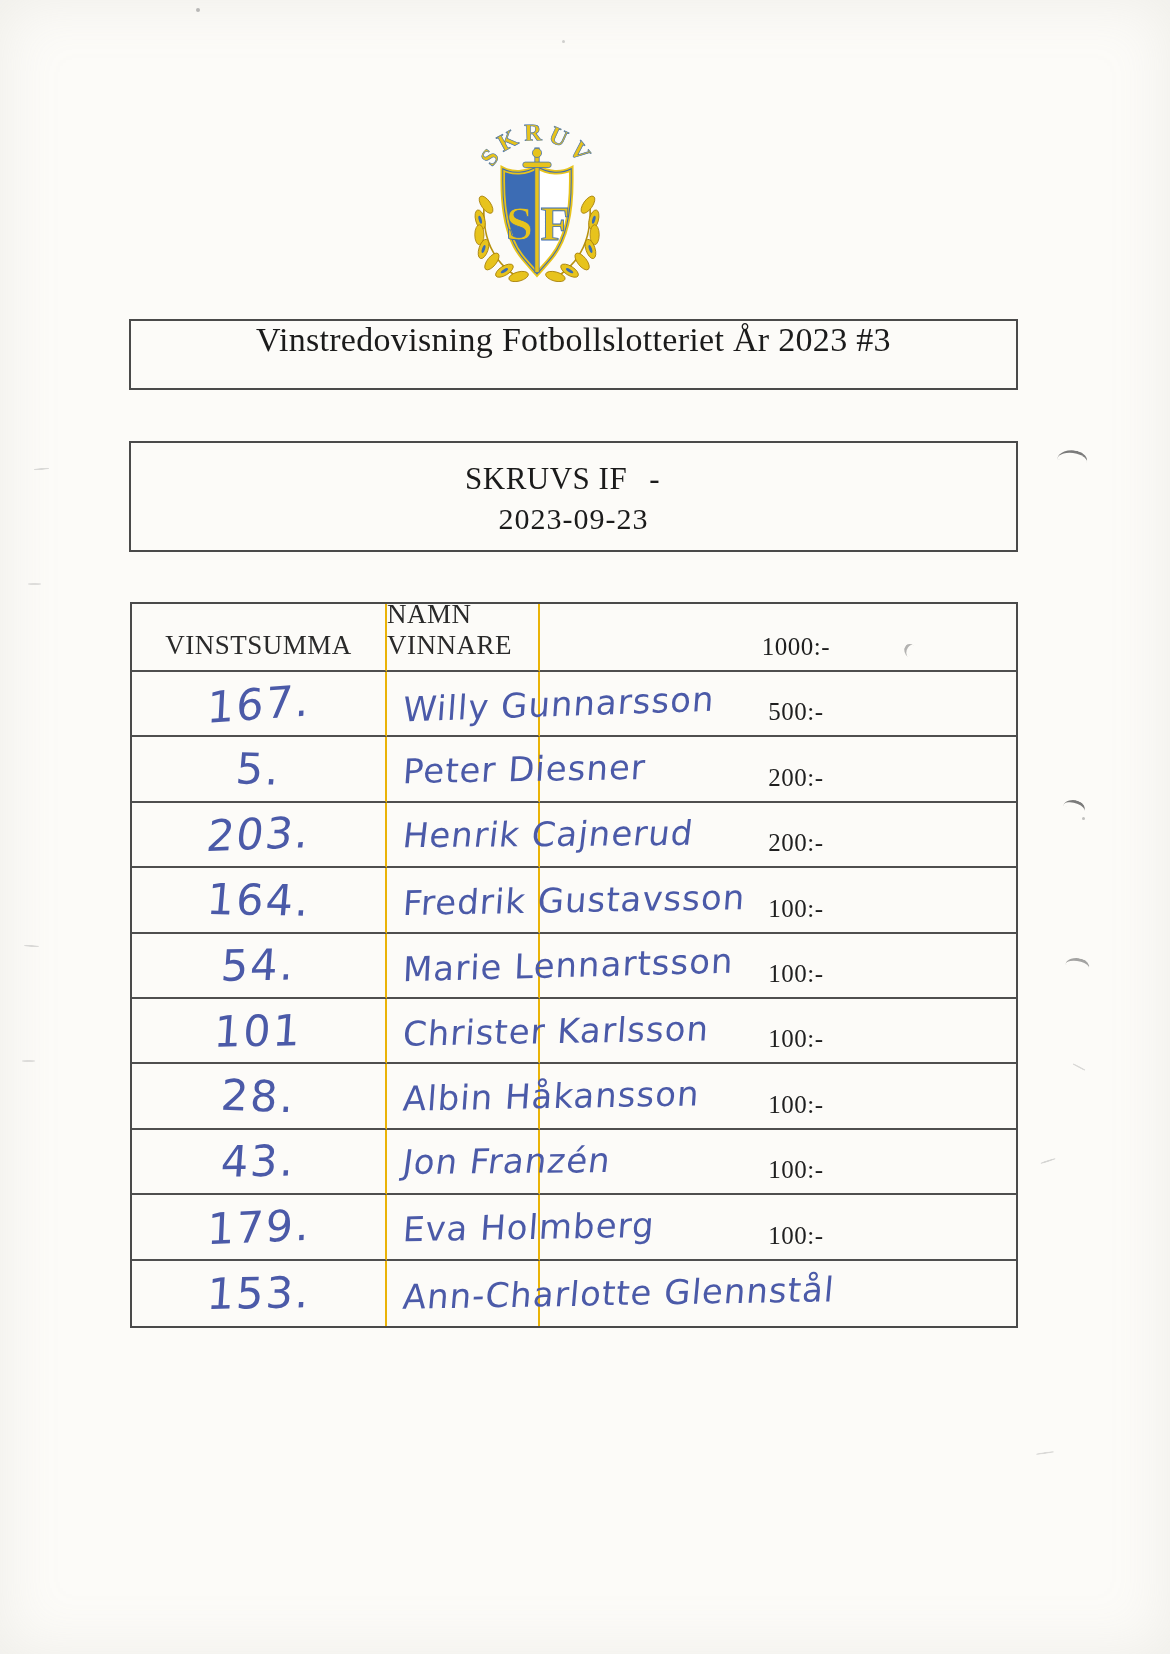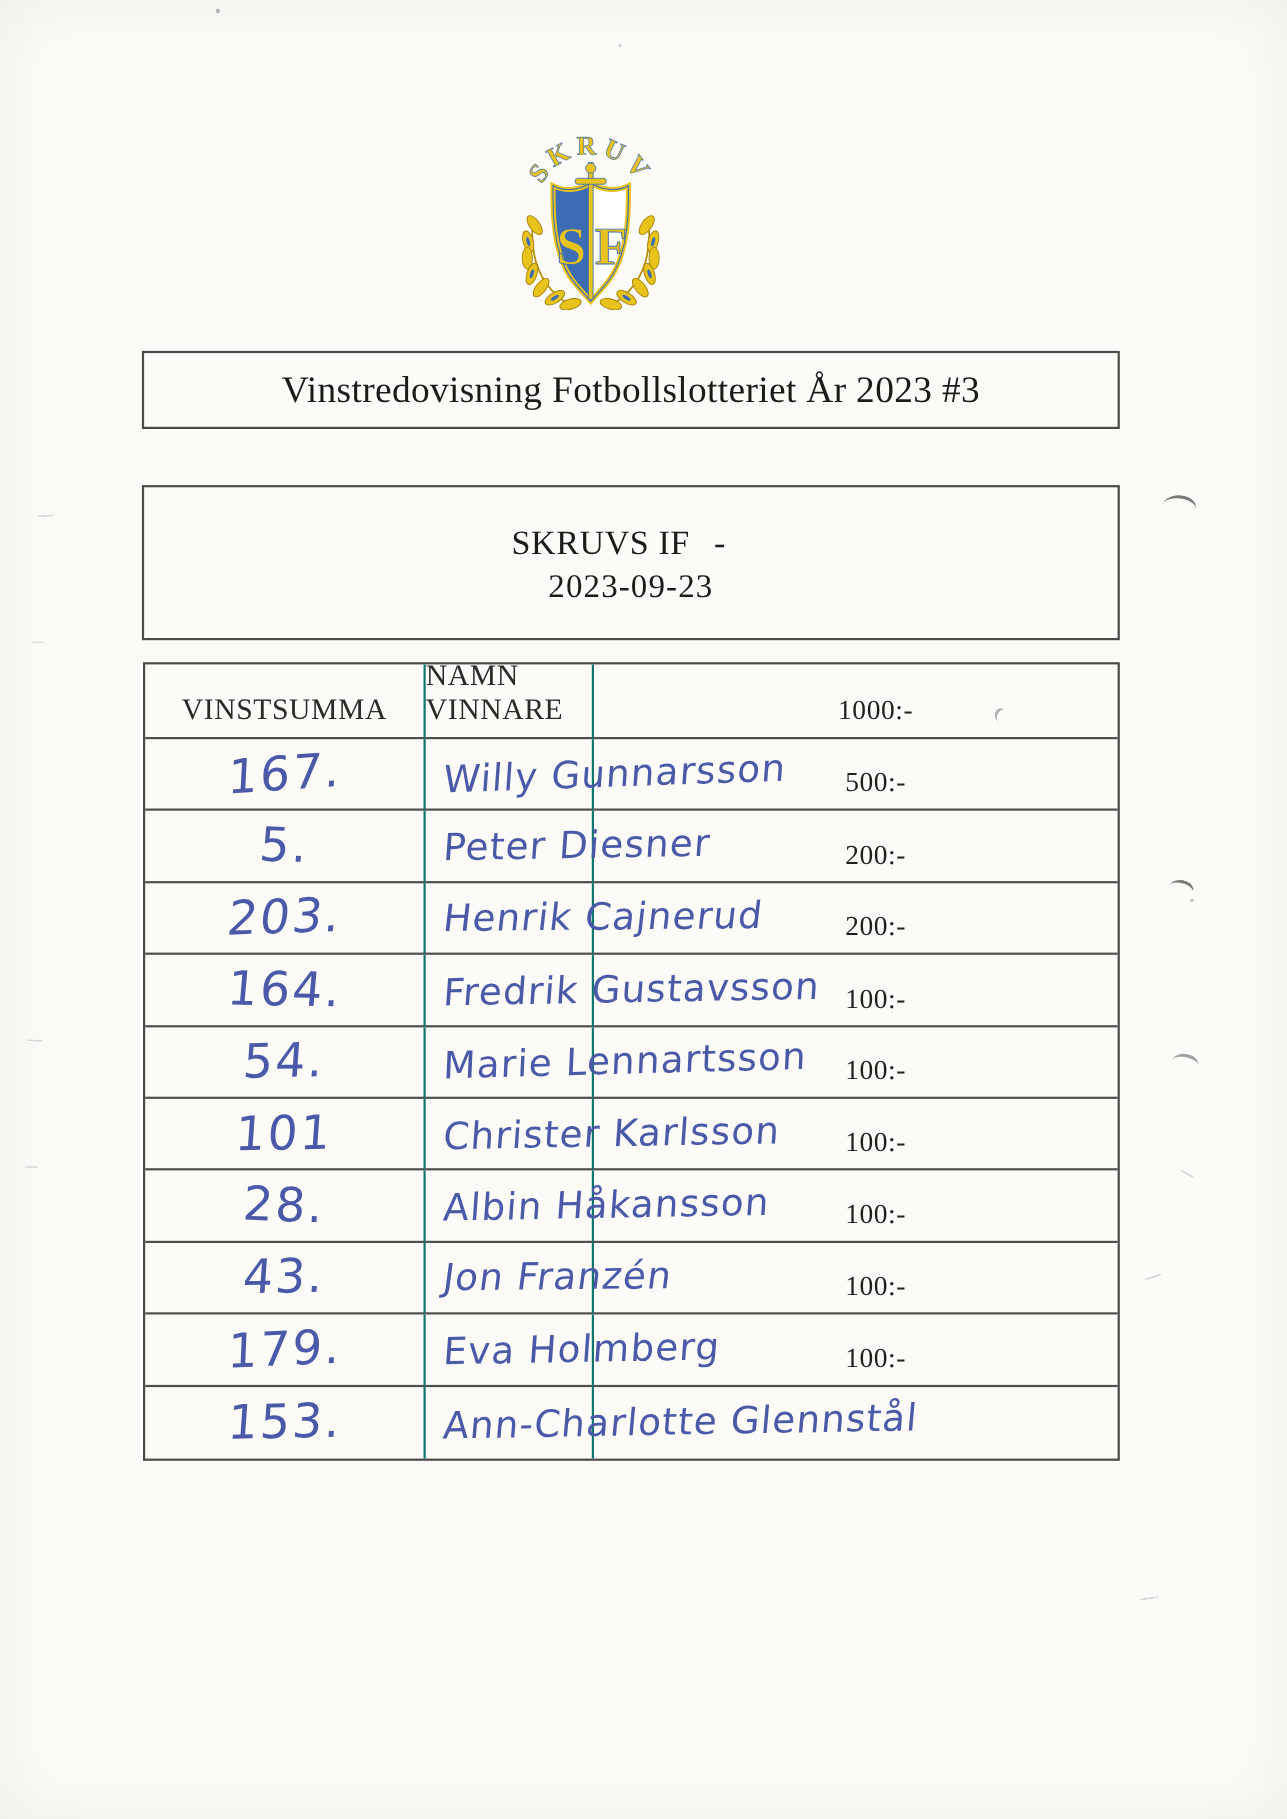--- a/index.html
+++ b/index.html
@@ -6,33 +6,33 @@
   body{width:1170px;height:1654px;background:#e9e9e9;}
   .page{position:relative;width:1170px;height:1654px;background:#fcfbf8;
         font-family:"Liberation Serif",serif;overflow:hidden;
         box-shadow:inset 0 0 60px rgba(180,175,165,.18);}
   
   .logo{position:absolute;left:466px;top:114px;width:142px;height:168px;}
   
   .box{position:absolute;left:129px;width:889px;box-sizing:border-box;
        border:2px solid #4a4a4a;display:flex;align-items:center;justify-content:center;
        color:#1b1b1b;}
-  .title-box{top:319px;height:71px;align-items:center;
+  .title-box{top:319px;height:71px;align-items:flex-start;
              font-size:34px;letter-spacing:.3px;}
-  .match-box{top:441px;height:141px;flex-direction:column;justify-content:center;
+  .match-box{top:441px;height:111px;flex-direction:column;justify-content:center;
              padding-top:4px;font-size:31px;letter-spacing:.5px;}
   .match-line{display:flex;align-items:baseline;}
   .match-line .sep{margin:0 22px;}
   .match-date{font-size:30px;margin-top:5px;letter-spacing:1px;}
   
   .table{position:absolute;left:130px;top:602px;width:888px;height:726px;
          box-sizing:border-box;border:2px solid #4a4a4a;display:grid;
          grid-template-columns:255px 153px auto;
          grid-template-rows:68px repeat(10,1fr);}
-  .cell{box-sizing:border-box;border-right:2px solid #0f766e;border-bottom:2px solid #4f4f4f;
+  .cell{box-sizing:border-box;border-right:2px solid #eab308;border-bottom:2px solid #4f4f4f;
         display:flex;min-width:0;}
   .cell:nth-child(3n){border-right:none;padding-left:36px;}
   .cell:nth-child(n+31){border-bottom:none;}
   .th{align-items:flex-end;justify-content:center;font-size:27px;color:#2a2a2a;
       letter-spacing:.5px;padding-bottom:9px;}
   .amount{align-items:flex-end;justify-content:center;font-size:25px;color:#1f1f1f;
           padding-bottom:9px;letter-spacing:.5px;}
   .ticket{align-items:center;justify-content:center;overflow:visible;}
   .name{align-items:center;padding-left:16px;white-space:nowrap;overflow:visible;}
   .hw{display:inline-block;font-family:"DejaVu Sans",sans-serif;color:#4b5aa8;

